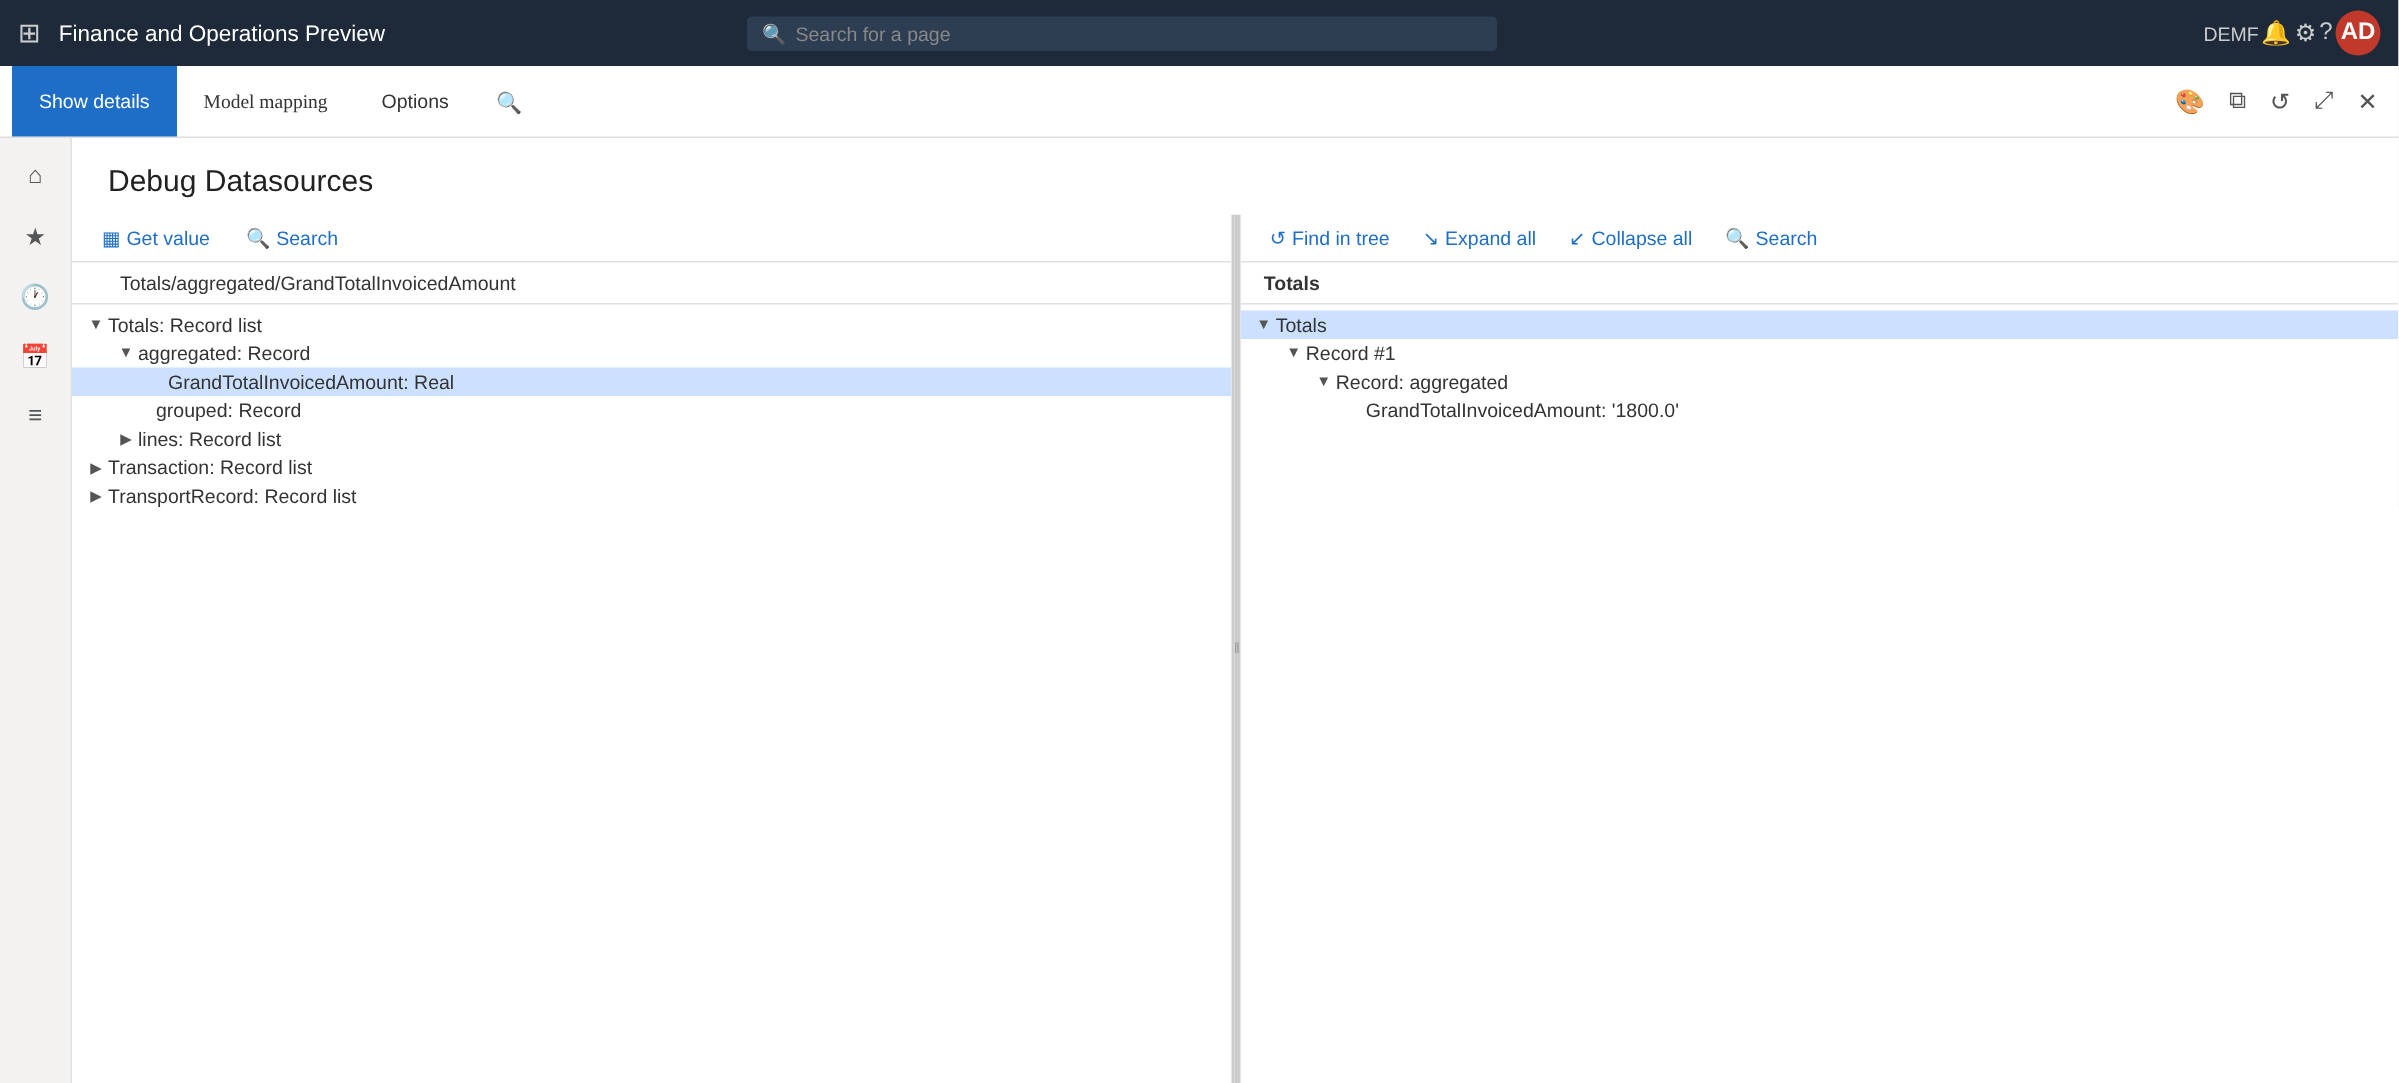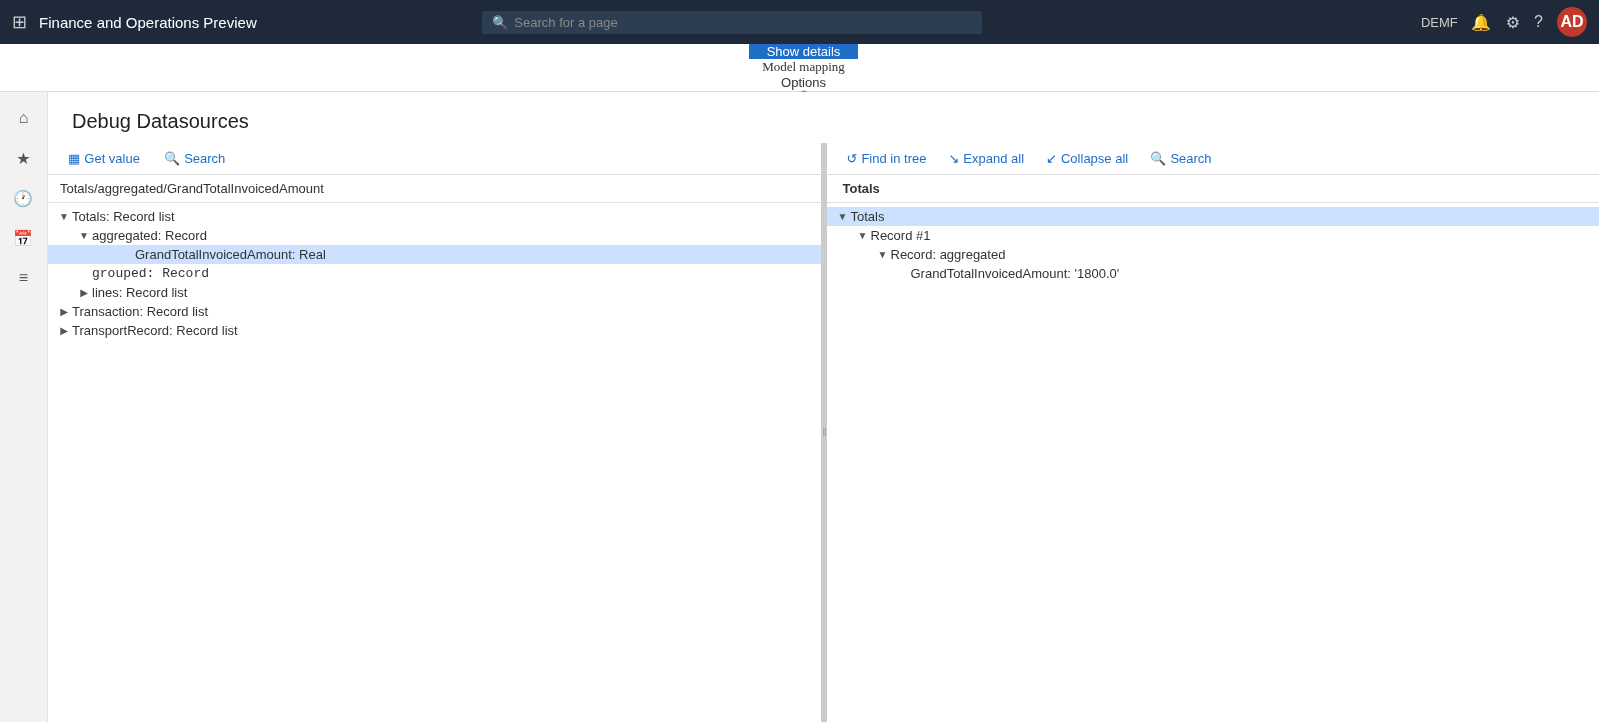--- a/index.html
+++ b/index.html
@@ -17,35 +17,35 @@
       flex: 1; max-width: 500px; margin: 0 auto;
       display: flex; align-items: center;
       background: #2d3e52; border-radius: 3px;
       padding: 4px 10px; gap: 6px;
     }
     .topbar-search input {
       background: transparent; border: none; outline: none;
       color: #bbb; font-size: 13px; width: 100%;
     }
     .topbar-search input::placeholder { color: #888; }
-    .topbar-right { display: flex; align-items: center; gap: 14px; margin-left: auto; }
+    .topbar-right { display: flex; align-items: center; gap: 2px; margin-left: auto; }
     .topbar-right .user-label { font-size: 13px; color: #ccc; }
     .topbar-right .icon-btn { color: #ccc; font-size: 16px; cursor: pointer; }
     .topbar-avatar {
       width: 30px; height: 30px; border-radius: 50%;
       background: #c0392b; color: #fff;
       display: flex; align-items: center; justify-content: center;
       font-size: 16px; font-weight: bold; cursor: pointer;
     }
 
     
     .toolbar {
       display: flex; align-items: center;
       background: #fff; border-bottom: 1px solid #ddd;
-      height: 48px; padding: 0 0 0 8px; gap: 0; flex-direction: column;
+      height: 48px; padding: 0 0 0 8px; gap: 0;
     }
     .toolbar-tab {
       display: flex; align-items: center;
       padding: 0 18px; height: 100%;
       font-size: 13px; cursor: pointer;
       border: none; background: transparent;
     }
     .toolbar-tab.active {
       background: #1e6ec8; color: #fff;
     }
@@ -86,21 +86,21 @@
     .pane-toolbar {
       display: flex; align-items: center; padding: 6px 16px; gap: 16px;
       border-bottom: 1px solid #e0e0e0;
     }
     .pane-btn {
       display: flex; align-items: center; gap: 4px;
       background: none; border: none; cursor: pointer;
       color: #1e6ec8; font-size: 13px; padding: 2px 4px;
     }
     .path-bar {
-      padding: 6px 12px; font-size: 13px; color: #333;
+      padding: 6px 32px; font-size: 13px; color: #333;
       border-bottom: 1px solid #e0e0e0;
     }
     .tree-container { flex: 1; overflow: auto; padding: 4px 0; }
 
     
     .tree-node { display: flex; align-items: center; padding: 2px 0; cursor: pointer; white-space: nowrap; }
     .tree-node.selected { background: #cce0ff; }
     .tree-toggle { width: 16px; text-align: center; font-size: 10px; color: #555; flex-shrink: 0; }
     .tree-label { font-size: 13px; color: #333; }
 
@@ -190,26 +190,26 @@
           <div class="tree-node" style="padding-left:8px;">
             <span class="tree-toggle">▼</span>
             <span class="tree-label">Totals: Record list</span>
           </div>
 
           <div class="tree-node" style="padding-left:28px;">
             <span class="tree-toggle">▼</span>
             <span class="tree-label">aggregated: Record</span>
           </div>
 
-          <div class="tree-node selected" style="padding-left:71px;align-items:center;">
+          <div class="tree-node selected" style="padding-left:48px;align-items:center;">
             <span class="tree-toggle"></span>
             <span class="tree-label">GrandTotalInvoicedAmount: Real</span>
           </div>
 
-          <div class="tree-node" style="padding-left:28px;font-family:Liberation Mono, monospace;">
+          <div class="tree-node" style="padding-left:40px;">
             <span class="tree-toggle"></span>
             <span class="tree-label">grouped: Record</span>
           </div>
 
           <div class="tree-node" style="padding-left:28px;">
             <span class="tree-toggle">▶</span>
             <span class="tree-label">lines: Record list</span>
           </div>
 
           <div class="tree-node" style="padding-left:8px;">

